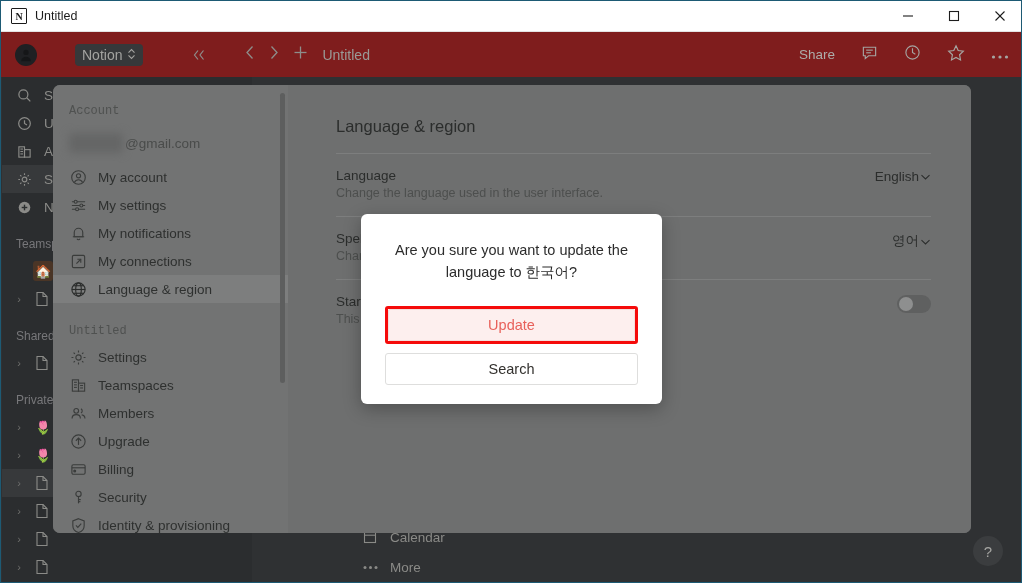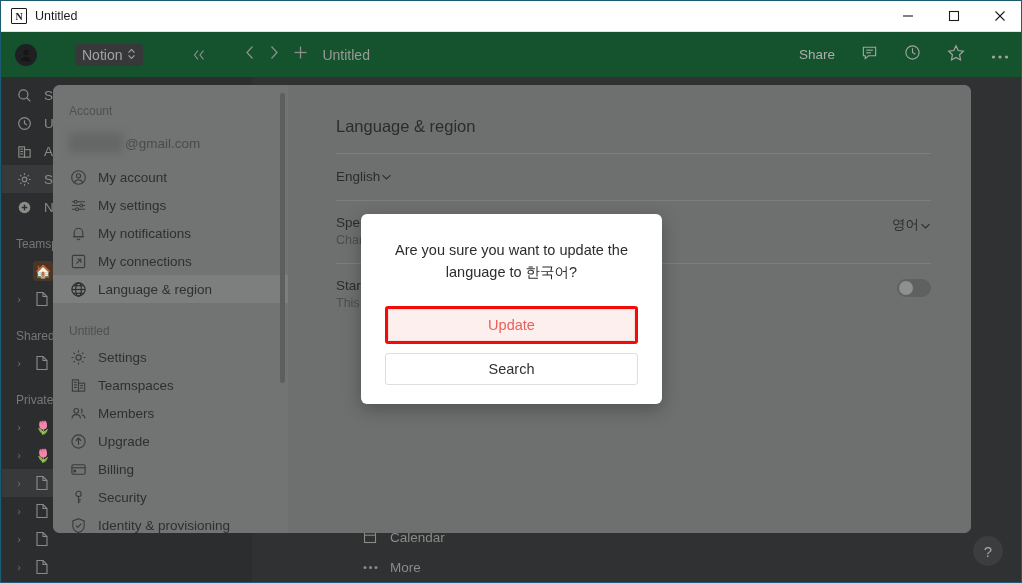--- a/index.html
+++ b/index.html
@@ -45,21 +45,21 @@
     width: 46px; height: 30px;
     display: flex; align-items: center; justify-content: center;
     color: #1d1d1d; font-size: 13px;
   }
   .win-btn svg { display: block; }
 
   
   #top-bar {
     position: absolute; top: 31px; left: 0;
     width: 1022px; height: 45px;
-    background: #14532d;
+    background: #7f1d1d;
     display: flex; align-items: center;
     z-index: 5;
   }
   #avatar {
     width: 22px; height: 22px; border-radius: 50%;
     background: #1f2023;
     margin-left: 14px; margin-right: 12px;
     display: flex; align-items: center; justify-content: center;
     flex: none;
   }
@@ -159,21 +159,21 @@
   #settings-nav {
     width: 235px; height: 100%;
     background: #727373;
     position: relative;
     padding-top: 14px;
     flex: none;
   }
   .set-sect {
     font-size: 12px; color: #4f5150;
     padding-left: 16px; height: 24px;
-    display: flex; align-items: center;
+    display: flex; align-items: center; font-family: Liberation Mono, monospace;
   }
   #account-email-row {
     display: flex; align-items: center;
     height: 40px; padding-left: 16px;
   }
   #email-blur {
     width: 54px; height: 20px;
     background: #656666;
     filter: blur(4px);
     border-radius: 3px;
@@ -669,20 +669,24 @@
       </div>
 
       <div id="nav-scrollbar"></div>
     </div>
 
     <div id="settings-content">
       <div id="content-title">Language &amp; region</div>
       <div class="divider"></div>
 
       <div class="pref-row">
+        <div class="pref-left">
+          <div class="pref-name">Language</div>
+          <div class="pref-desc">Change the language used in the user interface.</div>
+        </div>
         <div class="pref-ctrl">
           <span>English</span>
           <span>
             <svg width="11" height="8" viewBox="0 0 11 8" fill="none" stroke="#2b2d2c" stroke-width="1.1">
                 <path d="M1.5 2.2 5.5 6 9.5 2.2"></path>
               </svg>
           </span>
         </div>
       </div>
 

